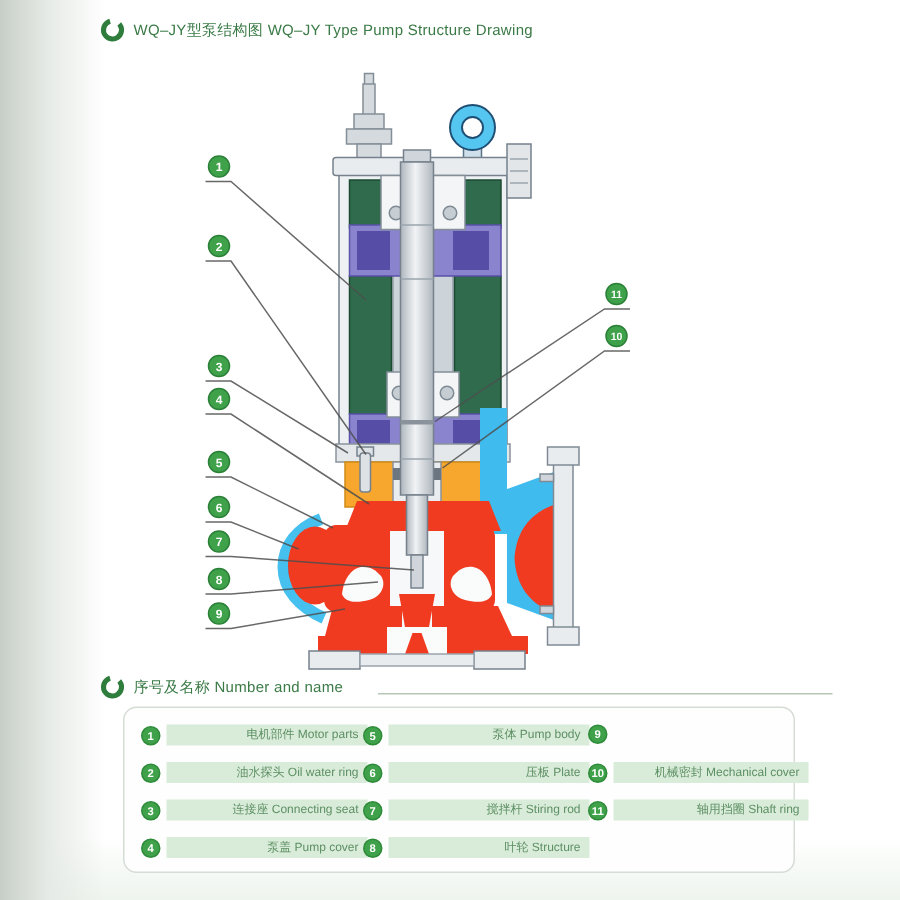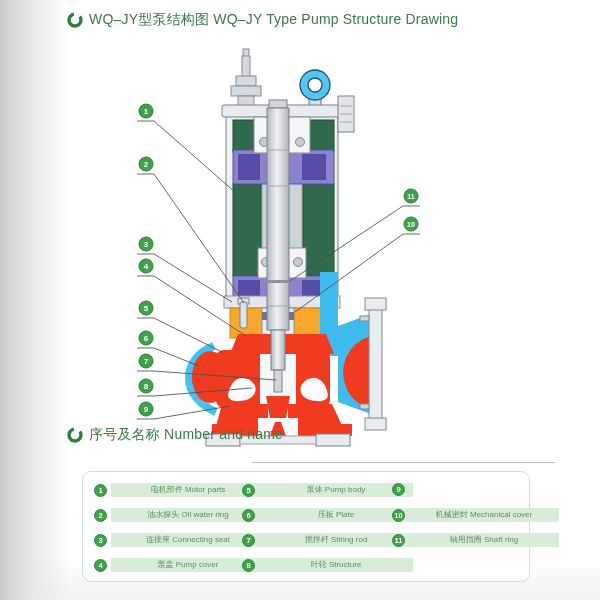--- a/index.html
+++ b/index.html
@@ -8,38 +8,38 @@
     font-family:"Liberation Sans",sans-serif;
     background:linear-gradient(180deg,#ffffff 0%,#ffffff 93%,#eef4ee 100%);
   }
   .left-band{
     position:absolute;left:0;top:0;width:70px;height:600px;
     background:linear-gradient(90deg,#c7cec7 0%,#e6eae6 45%,rgba(255,255,255,0) 100%);
     pointer-events:none;
   }
   .hdr{
     position:absolute;display:flex;align-items:center;gap:5px;
-    color:#3a7a46;font-size:14px;letter-spacing:.2px;white-space:nowrap;
+    color:#3a7a46;font-size:10px;letter-spacing:.2px;white-space:nowrap;
   }
   #header{top:11px;left:66px;}
-  #legend-header{top:426px;left:66px;}
+  #legend-header{top:449px;left:66px;}
   .divider{position:absolute;top:462px;left:252px;width:303px;height:1px;background:#b5c6b5;}
   .panel{
     position:absolute;left:82px;top:471px;width:446px;height:109px;
     background:#fdfefd;border:1px solid #d6dcd6;border-radius:9px;
   }
   .lrow{position:absolute;display:flex;align-items:center;}
   .numball{
     width:13px;height:13px;border-radius:50%;background:#3fa24a;border:1px solid #2e8b3a;
     box-sizing:border-box;color:#fff;font-size:7.5px;font-weight:bold;
     display:flex;align-items:center;justify-content:center;flex:0 0 13px;margin-right:4px;
   }
   .pill{
     background:#d9ecd9;color:#5d8f64;font-size:8px;height:14px;line-height:14px;
-    text-align:center;padding:0 16px;white-space:nowrap;overflow:hidden;
+    text-align:right;padding:0 6px;white-space:nowrap;overflow:hidden;
   }
   .w1{width:122px}.w2{width:122px}.w3{width:118px}
   svg text{font-family:"Liberation Sans",sans-serif;}
   .callout circle{fill:#3fa24a;stroke:#2b8038;stroke-width:1;}
   .callout text{fill:#ffffff;font-size:8px;font-weight:bold;text-anchor:middle;}
   .callout.dd text{font-size:7px;}
   .leader{fill:none;stroke:#4d4d4d;stroke-width:1;opacity:.85;}
   #diagram{position:absolute;left:0;top:0;}
 </style>
 </head>

